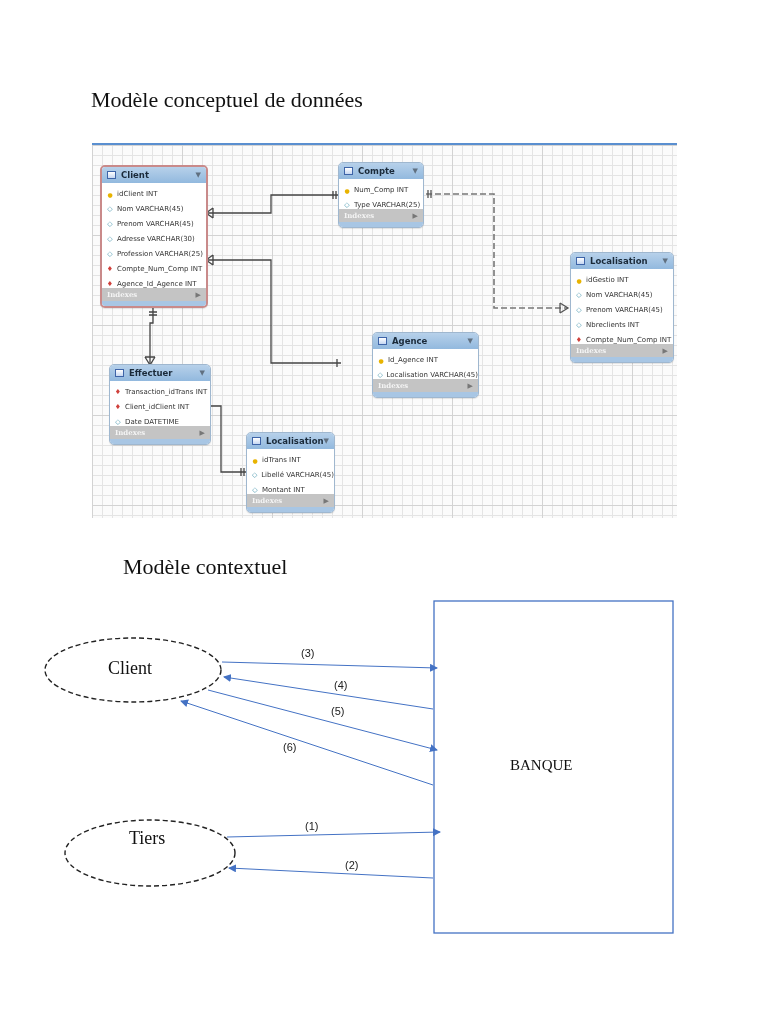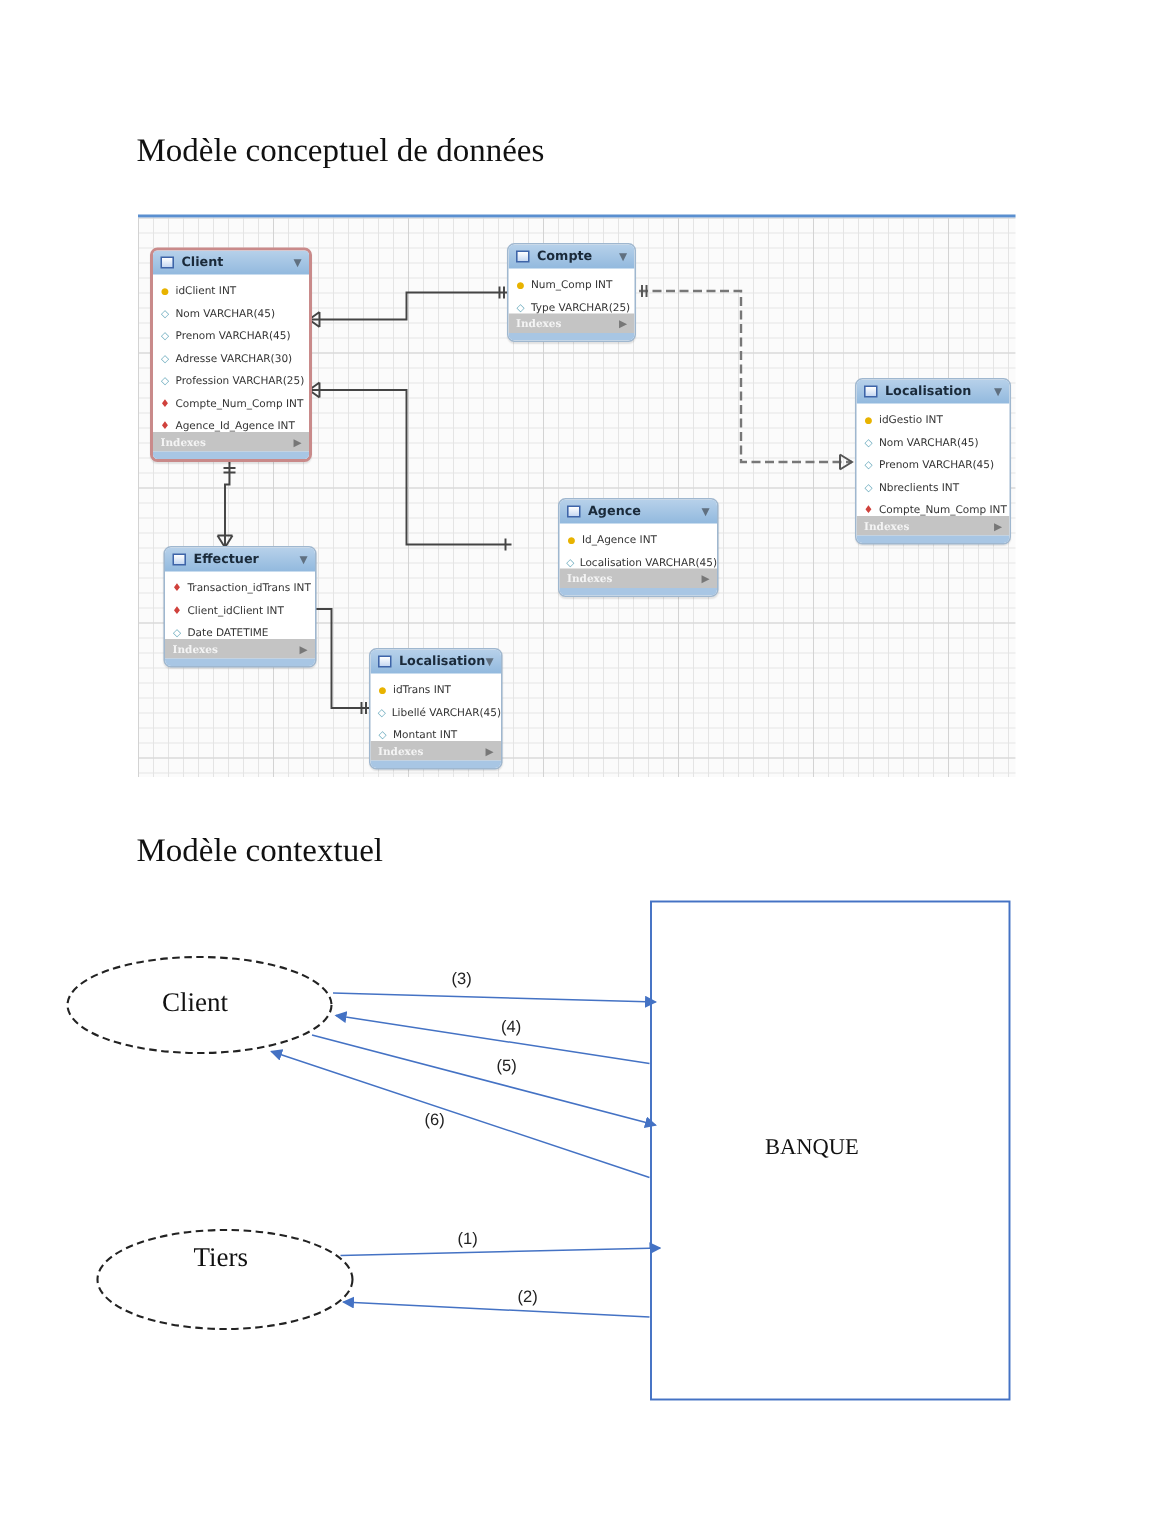--- a/index.html
+++ b/index.html
@@ -1,19 +1,19 @@
 <!DOCTYPE html>
 <html><head>
 <meta charset="utf-8">
 <style>
   html, body { margin: 0; padding: 0; background: #ffffff; }
   body { width: 768px; height: 1024px; position: relative; overflow: hidden; font-family: "Liberation Serif", serif; color: #111; }
   .heading { position: absolute; left: 91px; font-size: 22px; font-family: "Liberation Serif", serif; color: #111; }
   #h1 { top: 87px; }
-  #h2 { top: 554px; }
+  #h2 { top: 554px; margin-left: 32px; }
 
   
   #er { position: absolute; left: 92px; top: 143px; width: 585px; height: 373px; overflow: hidden;
         background-color: #fbfbfb;
         background-image:
           linear-gradient(#e4e4e4 1px, transparent 1px),
           linear-gradient(90deg, #e4e4e4 1px, transparent 1px);
         background-size: 10px 10px;
         border-top: 2px solid #5a8fd0; }
   #er .gridcoarse { position: absolute; inset: 0;

